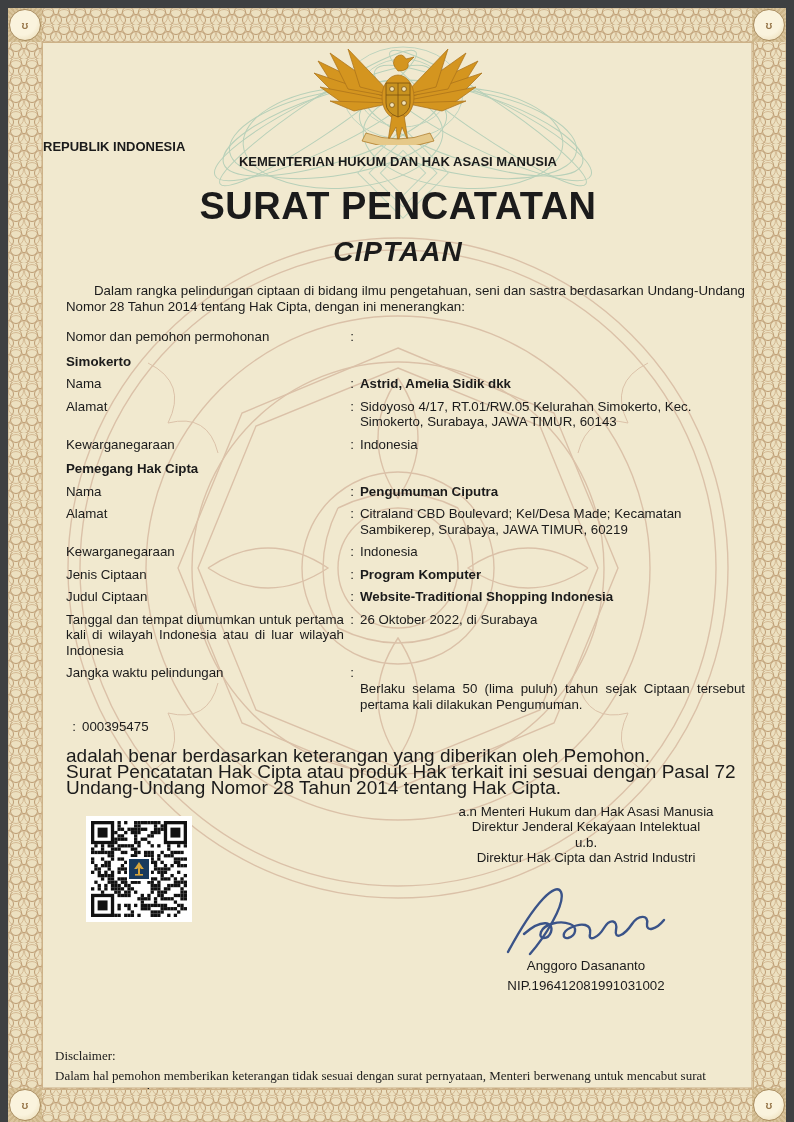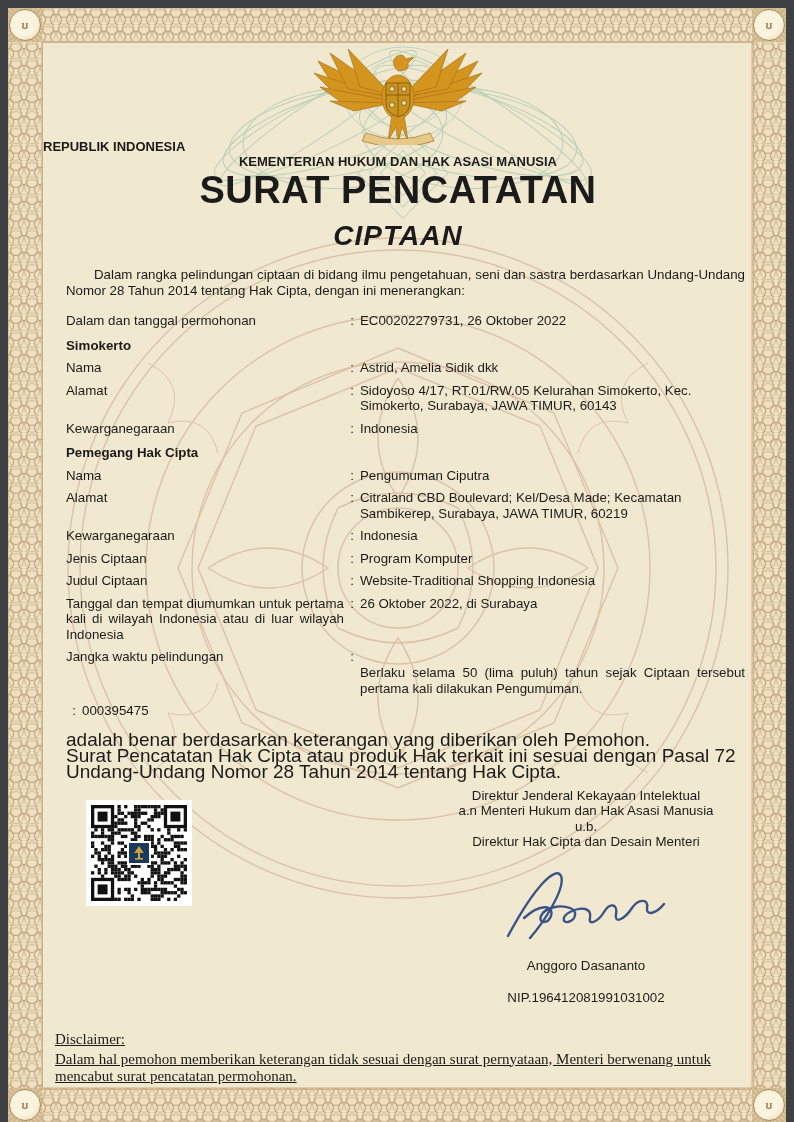--- a/index.html
+++ b/index.html
@@ -37,54 +37,54 @@
     position:absolute;left:34px;top:34px;width:710px;height:1046px;
     border:1px solid #cdb288;background:transparent;z-index:5;
     overflow:hidden;
   }
   .decor{position:absolute;z-index:1;pointer-events:none;}
   .text-layer{position:relative;z-index:6;}
   
   .garuda-wrap{text-align:center;margin-top:6px;height:96px;}
   .hdr{-webkit-font-smoothing:antialiased;font-weight:bold;font-size:13px;line-height:15px;margin-top:-6px;}
   .hdr2{text-align:center;font-weight:bold;font-size:13px;line-height:15px;}
-  .title1{text-align:center;font-weight:bold;font-size:38px;letter-spacing:.5px;}
+  .title1{text-align:center;font-weight:bold;font-size:38px;letter-spacing:.5px;margin-top:16px;}
   .title2{text-align:center;font-weight:bold;font-size:28px;letter-spacing:1px;margin-top:8px;font-style:italic;}
   
   .body-pad{padding:0 8px 9px 23px;}
   .intro{margin-top:15px;font-size:13.3px;line-height:16px;text-align:justify;text-indent:28px;}
   .fields{margin-top:14px;}
   .row{display:flex;align-items:flex-start;margin-top:7px;font-size:13.3px;line-height:15.5px;}
   .row .lbl{width:278px;flex:none;}
   .row .lbl.just{text-align:justify;}
   .row .colon{width:16px;flex:none;text-align:center;}
   .row .val{flex:1;}
   .row .val.just{text-align:justify;margin-top:16px;}
-  .bold{font-weight:normal;}
+  .bold{font-weight:bold;}
   .sect{margin-top:9px;font-size:13.3px;font-weight:bold;line-height:15.5px;}
   .closing{margin-top:13px;font-size:19px;line-height:16px;}
   
   .bottom{position:relative;height:300px;margin-top:8px;}
   .qr-tile{
     position:absolute;left:20px;top:12px;width:106px;height:106px;background:#ffffff;
     display:flex;align-items:center;justify-content:center;
   }
   .qr-logo{
     position:absolute;left:50%;top:50%;transform:translate(-50%,-50%);
     width:20px;height:20px;background:#173a5e;border:2px solid #fff;
     display:flex;align-items:center;justify-content:center;
   }
   .sig-col{position:absolute;left:350px;top:0;width:340px;text-align:center;}
   .sig-line{font-size:13.3px;line-height:15.5px;}
   .sig-scribble{margin-top:14px;height:78px;}
-  .sig-name{font-size:13.3px;line-height:16px;margin-top:16px;}
+  .sig-name{font-size:13.3px;line-height:16px;margin-top:0;}
   
   .disclaimer{
     position:absolute;left:0;right:0;bottom:4px;padding:6px 12px 8px 12px;
-    font-family:"Liberation Serif", serif;font-size:15px;line-height:17px;text-decoration:underline;
+    font-family:"Liberation Serif", serif;font-size:13px;line-height:17px;
   }
   .disclaimer .d-title{margin-bottom:3px;}
 </style>
 </head>
 <body>
 
 <div class="page">
 
   <svg class="frame-svg" width="778" height="1114">
     <defs>
@@ -215,23 +215,22 @@
 
       <div class="title1">SURAT PENCATATAN</div>
       <div class="title2">CIPTAAN</div>
 
       <div class="body-pad">
         <div class="intro">Dalam rangka pelindungan ciptaan di bidang ilmu pengetahuan, seni dan sastra berdasarkan Undang-Undang Nomor 28 Tahun 2014 tentang Hak Cipta, dengan ini menerangkan:</div>
 
         <div class="fields">
 
           <div class="row">
-            <div class="lbl">Dalam dan tanggal permohonan</div>
-            <div class="colon">:</div>
-            <div class="val">EC00202279731, 26 Oktober 2022</div>
+            <div class="lbl">Nomor dan pemohon permohonan</div>
+            <div class="colon">:</div>
           </div>
 
           <div class="sect">Simokerto</div>
 
           <div class="row">
             <div class="lbl">Nama</div>
             <div class="colon">:</div>
             <div class="val bold">Astrid, Amelia Sidik dkk</div>
           </div>
 
@@ -627,34 +626,34 @@
                   <rect x="2" y="12" width="8" height="1.6"></rect>
                   <path d="M6 0 L10 6 L2 6 Z"></path>
                   <path d="M1 7 q2 -3 4 0 Z"></path>
                   <path d="M7 7 q2 -3 4 0 Z"></path>
                 </g>
               </svg>
             </div>
           </div>
 
           <div class="sig-col">
+            <div class="sig-line">a.n Menteri Hukum dan Hak Asasi Manusia</div>
             <div class="sig-line">Direktur Jenderal Kekayaan Intelektual</div>
-            <div class="sig-line">a.n Menteri Hukum dan Hak Asasi Manusia</div>
             <div class="sig-line">u.b.</div>
-            <div class="sig-line">Direktur Hak Cipta dan Desain Menteri</div>
+            <div class="sig-line">Direktur Hak Cipta dan Astrid Industri</div>
             <div class="sig-scribble">
               <svg width="200" height="78" viewBox="0 0 200 78">
                 <g fill="none" stroke="#3a5388" stroke-width="2.4" stroke-linecap="round">
                   <path d="M22 72 C50 20 70 2 75 12 C80 24 58 58 44 74"></path>
                   <path d="M38 54 C56 38 68 42 65 52 C62 60 52 60 55 52 C58 44 74 40 84 44 C92 47 90 56 82 58 C76 59 76 52 84 48 C96 42 106 44 104 54 C102 62 112 58 118 48 C124 38 132 40 130 50 C128 60 138 56 146 44 C152 35 163 34 161 44 C160 52 170 50 178 40"></path>
                 </g>
               </svg>
             </div>
             <div class="sig-name">Anggoro Dasananto</div>
-            <div class="sig-name" style="margin-top:16px;">NIP.196412081991031002</div>
+            <div class="sig-name" style="margin-top:4px;">NIP.196412081991031002</div>
           </div>
         </div>
       </div>
 
       <div class="disclaimer">
         <div class="d-title">Disclaimer:</div>
         <div>Dalam hal pemohon memberikan keterangan tidak sesuai dengan surat pernyataan, Menteri berwenang untuk mencabut surat pencatatan permohonan.</div>
       </div>
     </div>
   </div>

